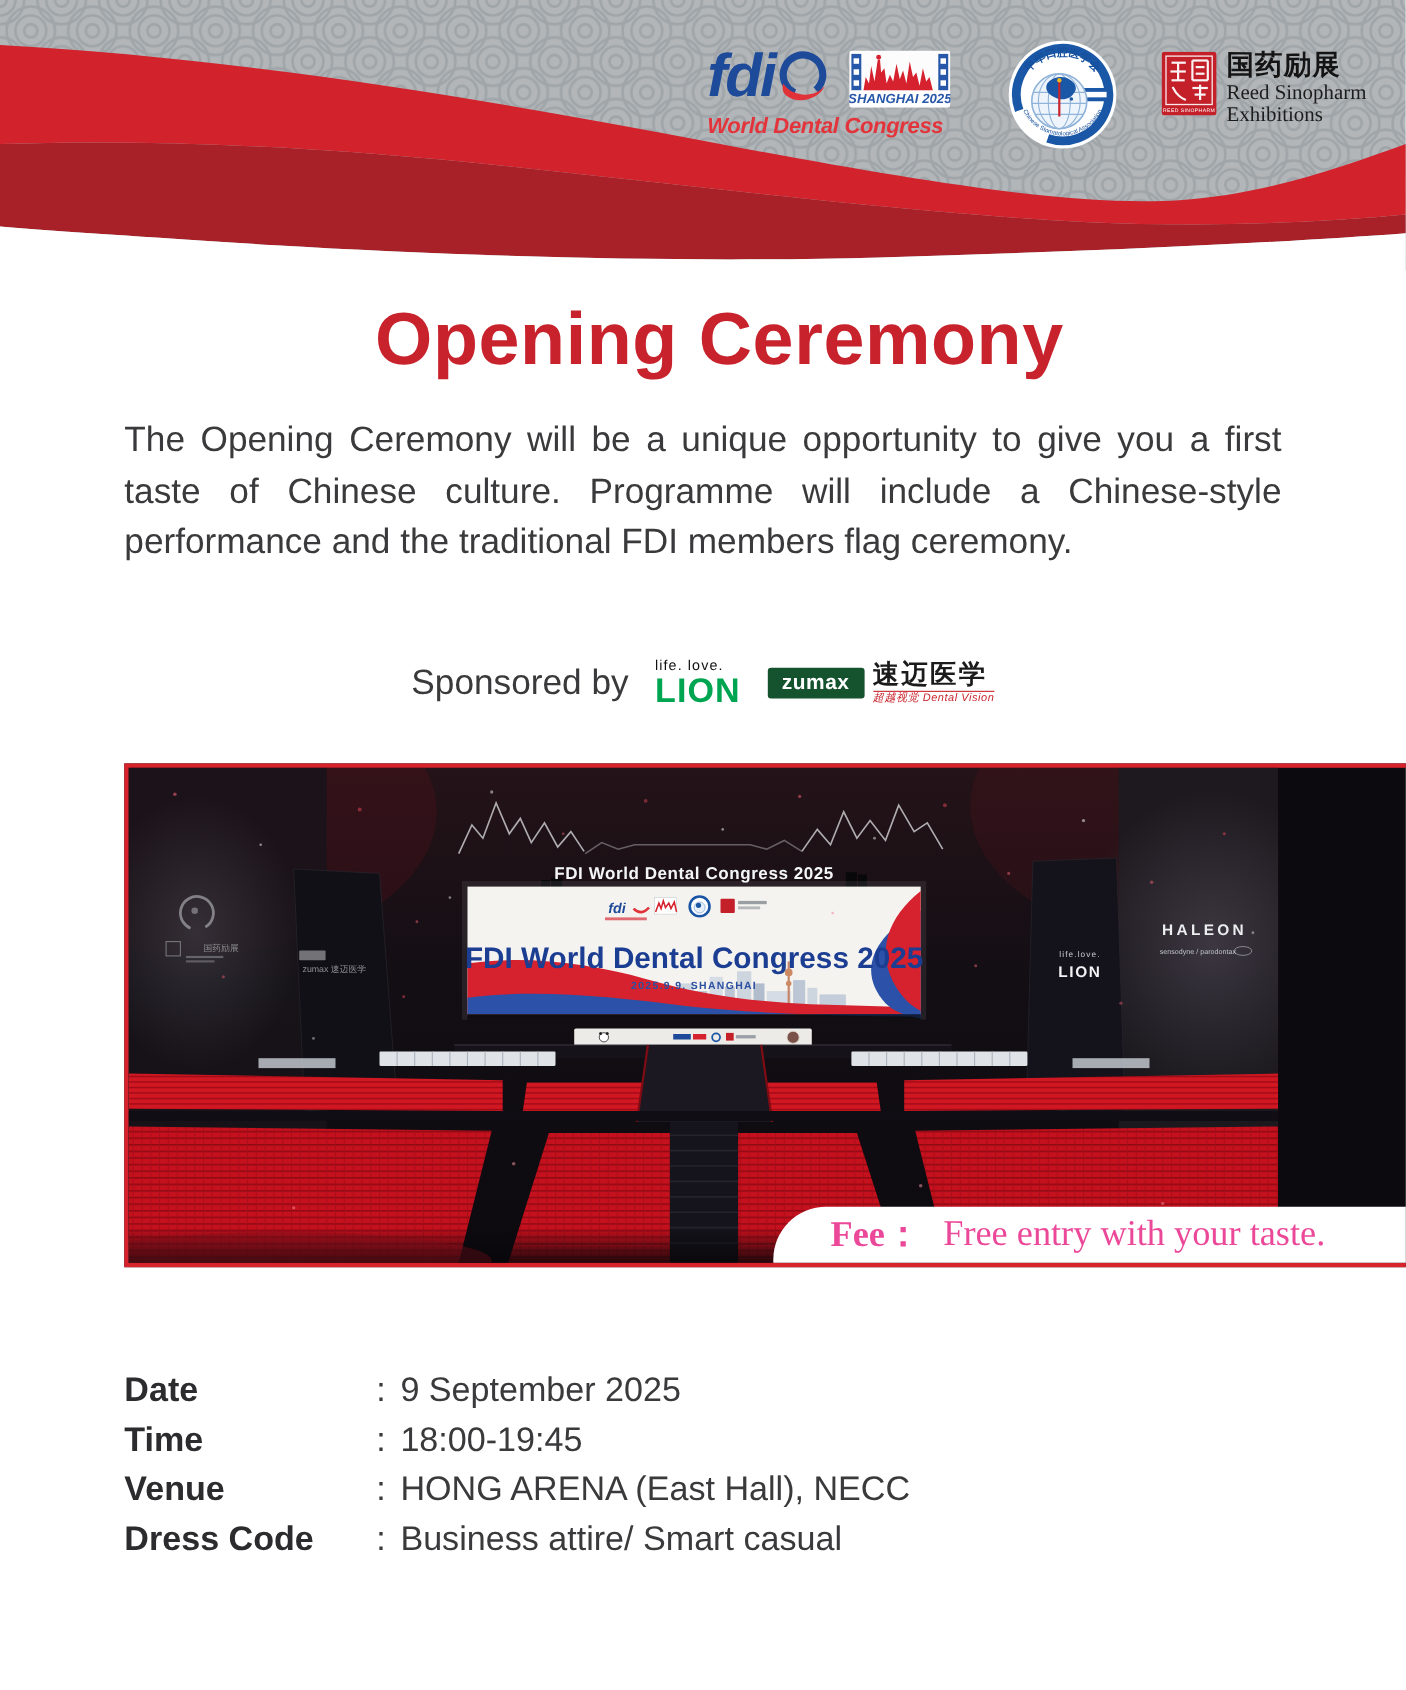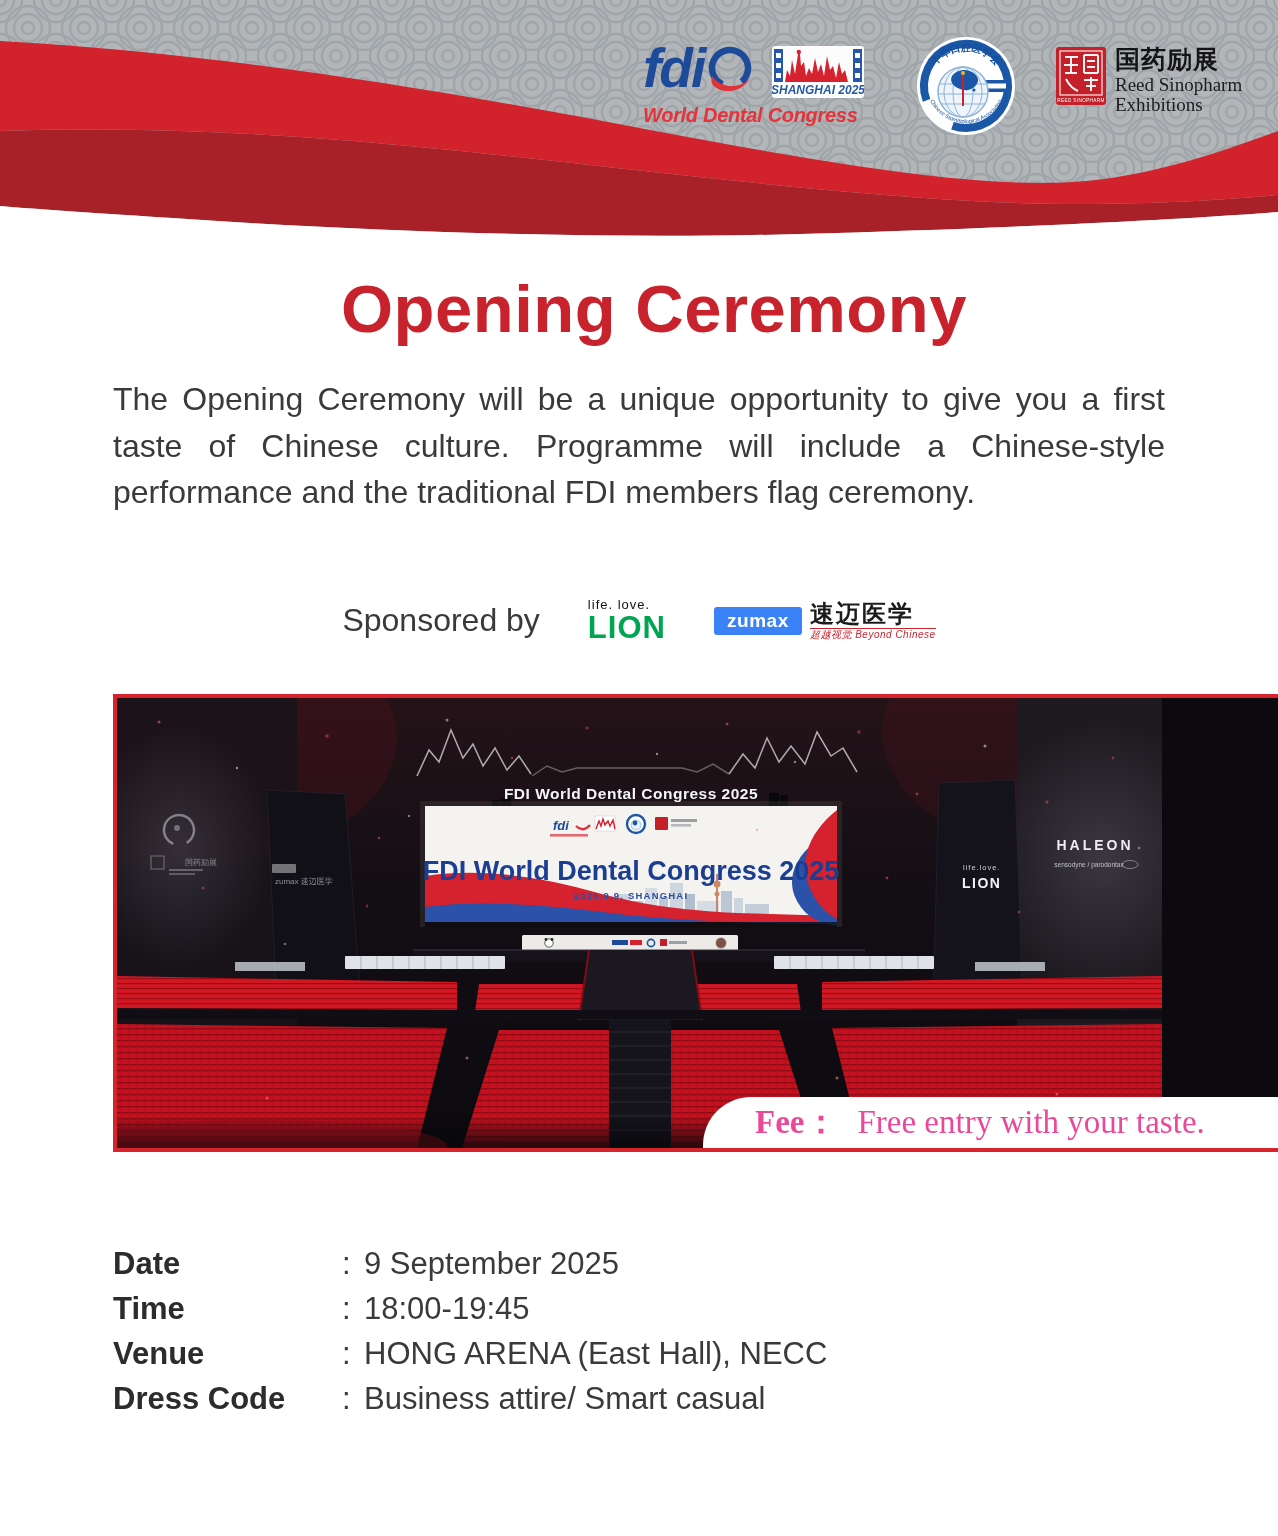--- a/index.html
+++ b/index.html
@@ -25,27 +25,27 @@
   .reed-en2{font-family:"Liberation Serif", serif;font-size:19px;color:#1c1c1c;margin-top:1px;}
 
   
   h1.page-title{position:absolute;left:0;top:255px;width:1278px;margin:15px;text-align:center;
      font-size:67px;font-weight:bold;color:#c8232c;letter-spacing:0.5px;}
   .intro{position:absolute;left:113px;top:376px;width:1052px;margin:0;
      font-size:32px;line-height:46.5px;color:#3a393b;text-align:justify;}
 
   
   .sponsors{position:absolute;left:0;top:598px;width:1278px;display:flex;
-     justify-content:center;align-items:center;gap:48px;}
+     justify-content:center;align-items:center;gap:24px;}
   .sponsor-label{font-size:32px;color:#3a393b;}
   .lion{line-height:1;}
   .lion-tag{font-size:13px;font-weight:normal;color:#111;letter-spacing:1px;}
   .lion-name{font-size:31px;font-weight:bold;color:#00a551;letter-spacing:1px;margin-top:1px;}
   .zumax{display:flex;align-items:center;gap:8px;}
-  .zumax-box{width:88px;height:28px;background:#3b82f6;border-radius:3px;color:#fff;
+  .zumax-box{width:88px;height:28px;background:#14532d;border-radius:3px;color:#fff;
      font-size:19px;font-weight:bold;display:flex;align-items:center;justify-content:center;
      letter-spacing:0.5px;}
   .zumax-col{line-height:1;}
   .zumax-cn{font-size:24px;font-weight:bold;color:#1b1b1b;letter-spacing:2px;}
   .zumax-sub{font-size:10px;color:#c9252d;margin-top:2px;border-top:1px solid #c9252d;
      padding-top:1px;font-style:italic;letter-spacing:0.5px;}
 
   
   .arena{position:absolute;left:113px;top:694px;width:1180px;height:458px;
      border:4px solid #d7232c;box-sizing:border-box;background:#0d0a0f;margin:0;}
@@ -185,21 +185,21 @@
   <div class="sponsors">
     <span class="sponsor-label">Sponsored by</span>
     <div class="lion">
       <div class="lion-tag">life. love.</div>
       <div class="lion-name">LION</div>
     </div>
     <div class="zumax">
       <div class="zumax-box">zumax</div>
       <div class="zumax-col">
         <div class="zumax-cn">速迈医学</div>
-        <div class="zumax-sub">超越视觉  Beyond Chinese</div>
+        <div class="zumax-sub">超越视觉  Dental Vision</div>
       </div>
     </div>
   </div>
 
   <figure class="arena">
     <svg width="1045" height="450" viewBox="0 0 1045 450">
       <defs>
         <linearGradient id="bgGrad" x1="0" y1="0" x2="0" y2="1">
           <stop offset="0" stop-color="#241318"></stop>
             <stop offset="0.45" stop-color="#120e14"></stop>

